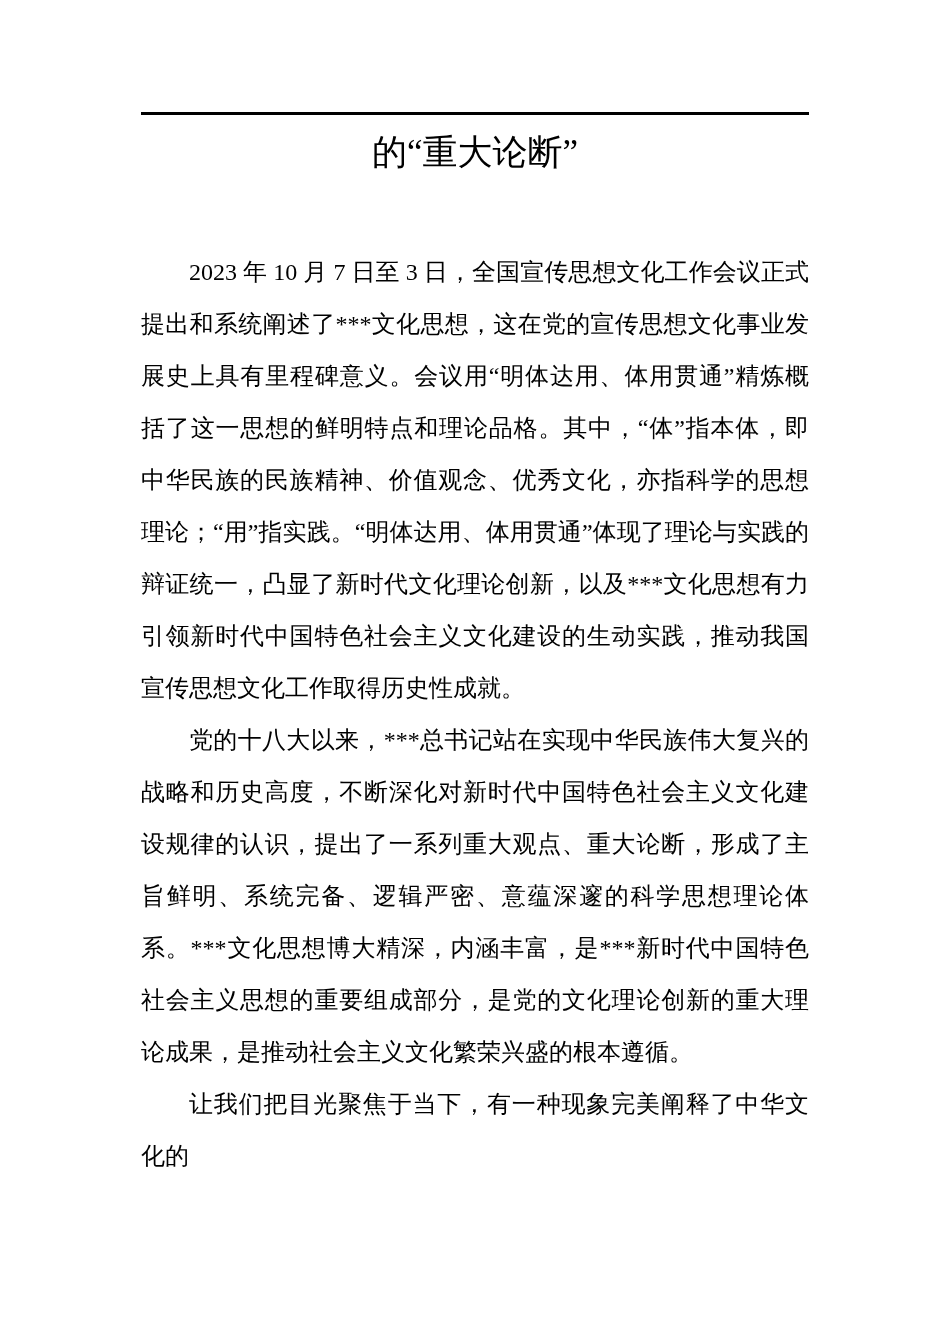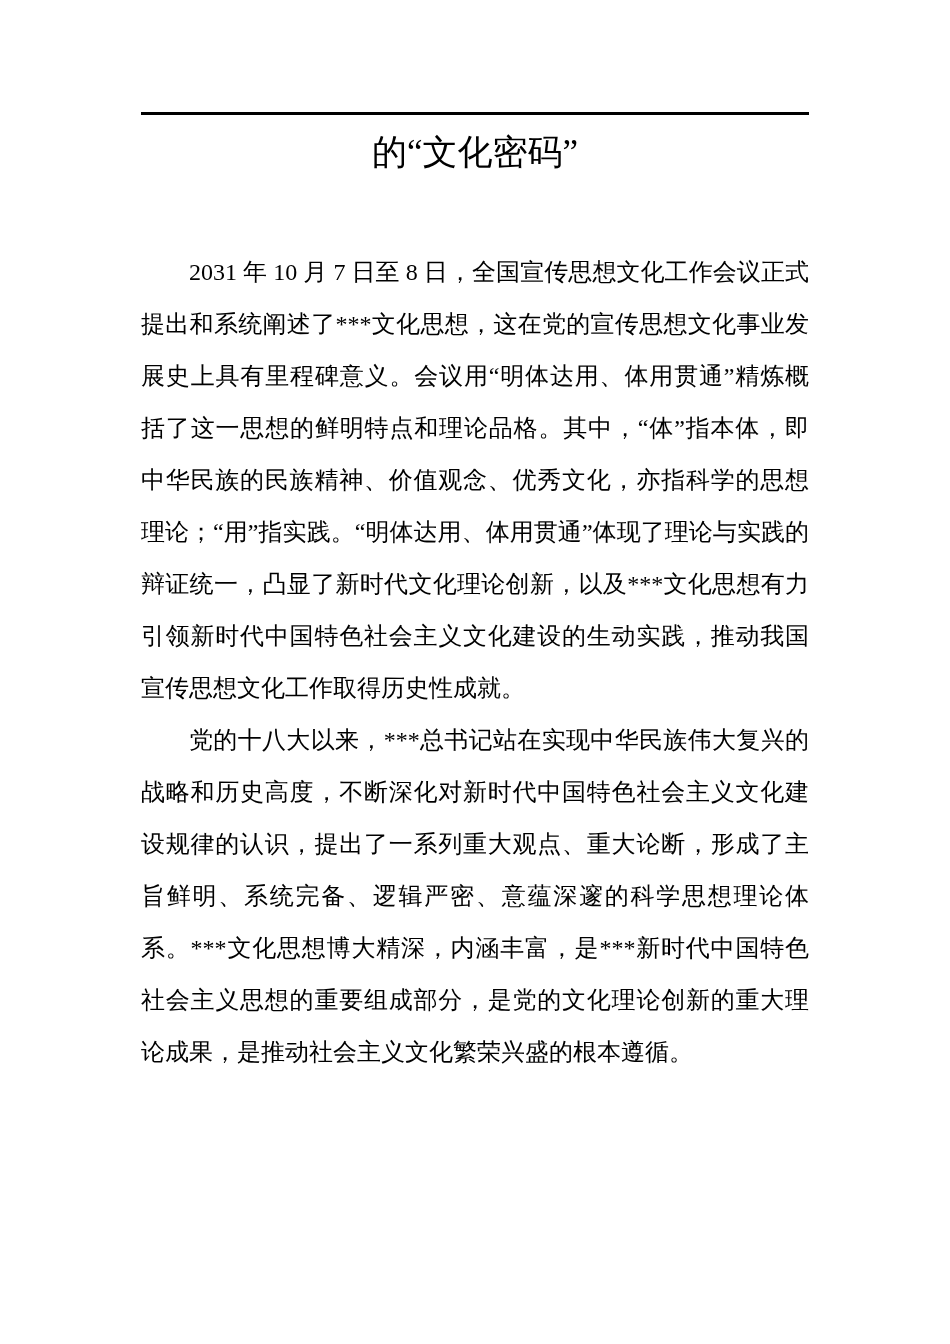--- a/index.html
+++ b/index.html
@@ -55,20 +55,21 @@
     word-break: break-all;
   }
 </style>
 </head>
 <body>
 
 <div class="page">
   <div class="header-rule"></div>
   <div class="content">
     <h1 class="doc-title">
-      <span class="title-line">的“文化密码”</span>
+      <span class="title-line">的“重大论断”</span>
     </h1>
     <div class="doc-body">
-      <p>2031 年 10 月 7 日至 8 日，全国宣传思想文化工作会议正式提出和系统阐述了***文化思想，这在党的宣传思想文化事业发展史上具有里程碑意义。会议用“明体达用、体用贯通”精炼概括了这一思想的鲜明特点和理论品格。其中，“体”指本体，即中华民族的民族精神、价值观念、优秀文化，亦指科学的思想理论；“用”指实践。“明体达用、体用贯通”体现了理论与实践的辩证统一，凸显了新时代文化理论创新，以及***文化思想有力引领新时代中国特色社会主义文化建设的生动实践，推动我国宣传思想文化工作取得历史性成就。</p>
+      <p>2023 年 10 月 7 日至 3 日，全国宣传思想文化工作会议正式提出和系统阐述了***文化思想，这在党的宣传思想文化事业发展史上具有里程碑意义。会议用“明体达用、体用贯通”精炼概括了这一思想的鲜明特点和理论品格。其中，“体”指本体，即中华民族的民族精神、价值观念、优秀文化，亦指科学的思想理论；“用”指实践。“明体达用、体用贯通”体现了理论与实践的辩证统一，凸显了新时代文化理论创新，以及***文化思想有力引领新时代中国特色社会主义文化建设的生动实践，推动我国宣传思想文化工作取得历史性成就。</p>
       <p>党的十八大以来，***总书记站在实现中华民族伟大复兴的战略和历史高度，不断深化对新时代中国特色社会主义文化建设规律的认识，提出了一系列重大观点、重大论断，形成了主旨鲜明、系统完备、逻辑严密、意蕴深邃的科学思想理论体系。***文化思想博大精深，内涵丰富，是***新时代中国特色社会主义思想的重要组成部分，是党的文化理论创新的重大理论成果，是推动社会主义文化繁荣兴盛的根本遵循。</p>
+      <p>让我们把目光聚焦于当下，有一种现象完美阐释了中华文化的</p>
     </div>
   </div>
 </div>
 
 </body></html>

